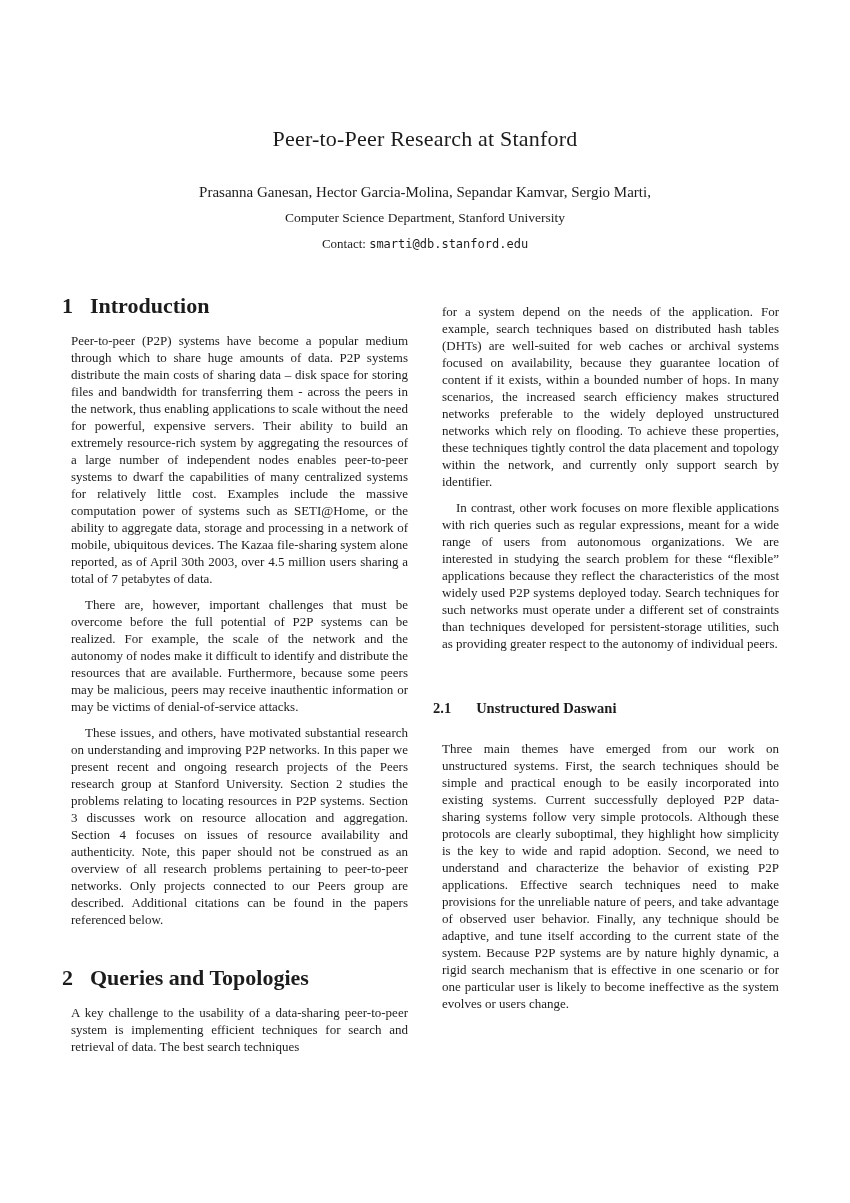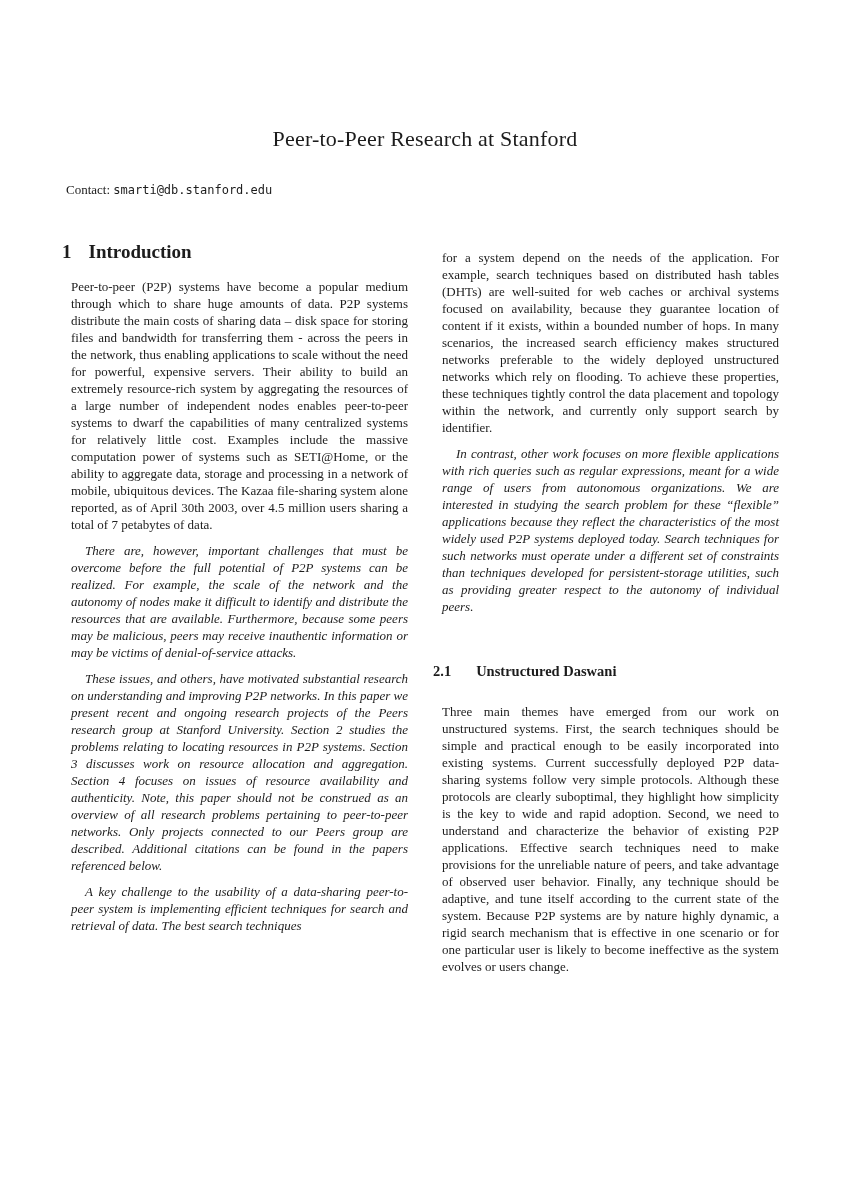--- a/index.html
+++ b/index.html
@@ -31,21 +31,21 @@
     font-size: 15px;
     line-height: 20.5px;
     margin: 0 0 7px 0;
   }
   .affiliation {
     text-align: center;
     font-size: 13.5px;
     margin: 0 0 10px 0;
   }
   .contact {
-    text-align: left;
+    text-align: center;
     font-size: 13px;
     margin: 4px;
   }
   .contact .email {
     font-family: "DejaVu Sans Mono", "Liberation Mono", monospace;
     font-size: 12px;
   }
   .columns {
     display: flex;
     gap: 16px;
@@ -58,24 +58,23 @@
     line-height: 17px;
     text-align: justify;
     hyphens: auto;
     -webkit-hyphens: auto;
   }
   .col p {
     margin: 9px;
   }
   .col p + p {
     text-indent: 14px;
-    font-style: italic;
   }
   h2.sec {
-    font-size: 19px;
+    font-size: 22px;
     line-height: 24px;
     font-weight: 700;
     margin: 0 0 14px 0;
     text-align: left;
     text-indent: 0;
     font-family: "Liberation Serif", "DejaVu Serif", serif;
   }
   h2.sec.later {
     margin-top: 38px;
   }
@@ -97,38 +96,43 @@
   }
 </style>
 </head>
 <body>
 
 <div class="page">
 
   <h1 class="title">Peer-to-Peer Research at Stanford</h1>
 
   <div class="authors">
+    <div>Prasanna Ganesan, Hector Garcia-Molina, Sepandar Kamvar, Sergio Marti,</div>
   </div>
 
+  <div class="affiliation">Computer Science Department, Stanford University</div>
 
   <div class="contact">
     <span>Contact:</span>
     <span class="email">smarti@db.stanford.edu</span>
   </div>
 
   <div class="columns">
 
     <div class="col">
       <h2 class="sec">
         <span class="num">1</span><span>Introduction</span>
       </h2>
       <p>Peer-to-peer (P2P) systems have become a popular medium through which to share huge amounts of data. P2P systems distribute the main costs of sharing data – disk space for storing files and bandwidth for transferring them - across the peers in the network, thus enabling applications to scale without the need for powerful, expensive servers. Their ability to build an extremely resource-rich system by aggregating the resources of a large number of independent nodes enables peer-to-peer systems to dwarf the capabilities of many centralized systems for relatively little cost. Examples include the massive computation power of systems such as SETI@Home, or the ability to aggregate data, storage and processing in a network of mobile, ubiquitous devices. The Kazaa file-sharing system alone reported, as of April 30th 2003, over 4.5 million users sharing a total of 7 petabytes of data.</p>
       <p>There are, however, important challenges that must be overcome before the full potential of P2P systems can be realized. For example, the scale of the network and the autonomy of nodes make it difficult to identify and distribute the resources that are available. Furthermore, because some peers may be malicious, peers may receive inauthentic information or may be victims of denial-of-service attacks.</p>
       <p>These issues, and others, have motivated substantial research on understanding and improving P2P networks. In this paper we present recent and ongoing research projects of the Peers research group at Stanford University. Section 2 studies the problems relating to locating resources in P2P systems. Section 3 discusses work on resource allocation and aggregation. Section 4 focuses on issues of resource availability and authenticity. Note, this paper should not be construed as an overview of all research problems pertaining to peer-to-peer networks. Only projects connected to our Peers group are described. Additional citations can be found in the papers referenced below.</p>
 
+      <h2 class="sec later">
+        <span class="num">2</span><span>Queries and Topologies</span>
+      </h2>
       <p>A key challenge to the usability of a data-sharing peer-to-peer system is implementing efficient techniques for search and retrieval of data. The best search techniques</p>
     </div>
 
     <div class="col">
       <p>for a system depend on the needs of the application. For example, search techniques based on distributed hash tables (DHTs) are well-suited for web caches or archival systems focused on availability, because they guarantee location of content if it exists, within a bounded number of hops. In many scenarios, the increased search efficiency makes structured networks preferable to the widely deployed unstructured networks which rely on flooding. To achieve these properties, these techniques tightly control the data placement and topology within the network, and currently only support search by identifier.</p>
       <p>In contrast, other work focuses on more flexible applications with rich queries such as regular expressions, meant for a wide range of users from autonomous organizations. We are interested in studying the search problem for these “flexible” applications because they reflect the characteristics of the most widely used P2P systems deployed today. Search techniques for such networks must operate under a different set of constraints than techniques developed for persistent-storage utilities, such as providing greater respect to the autonomy of individual peers.</p>
 
       <h3 class="subsec">
         <span class="num">2.1</span><span>Unstructured Daswani</span>
       </h3>

